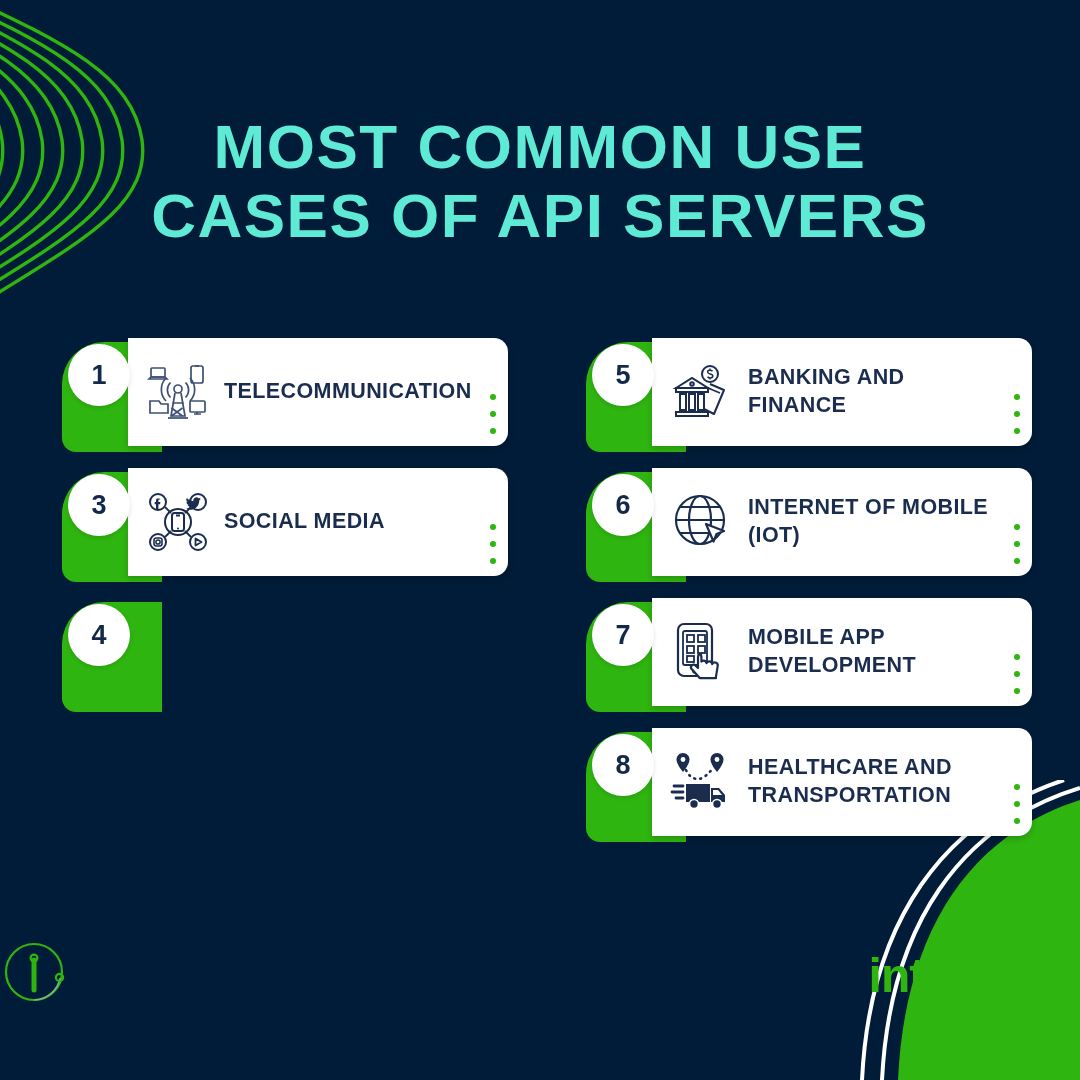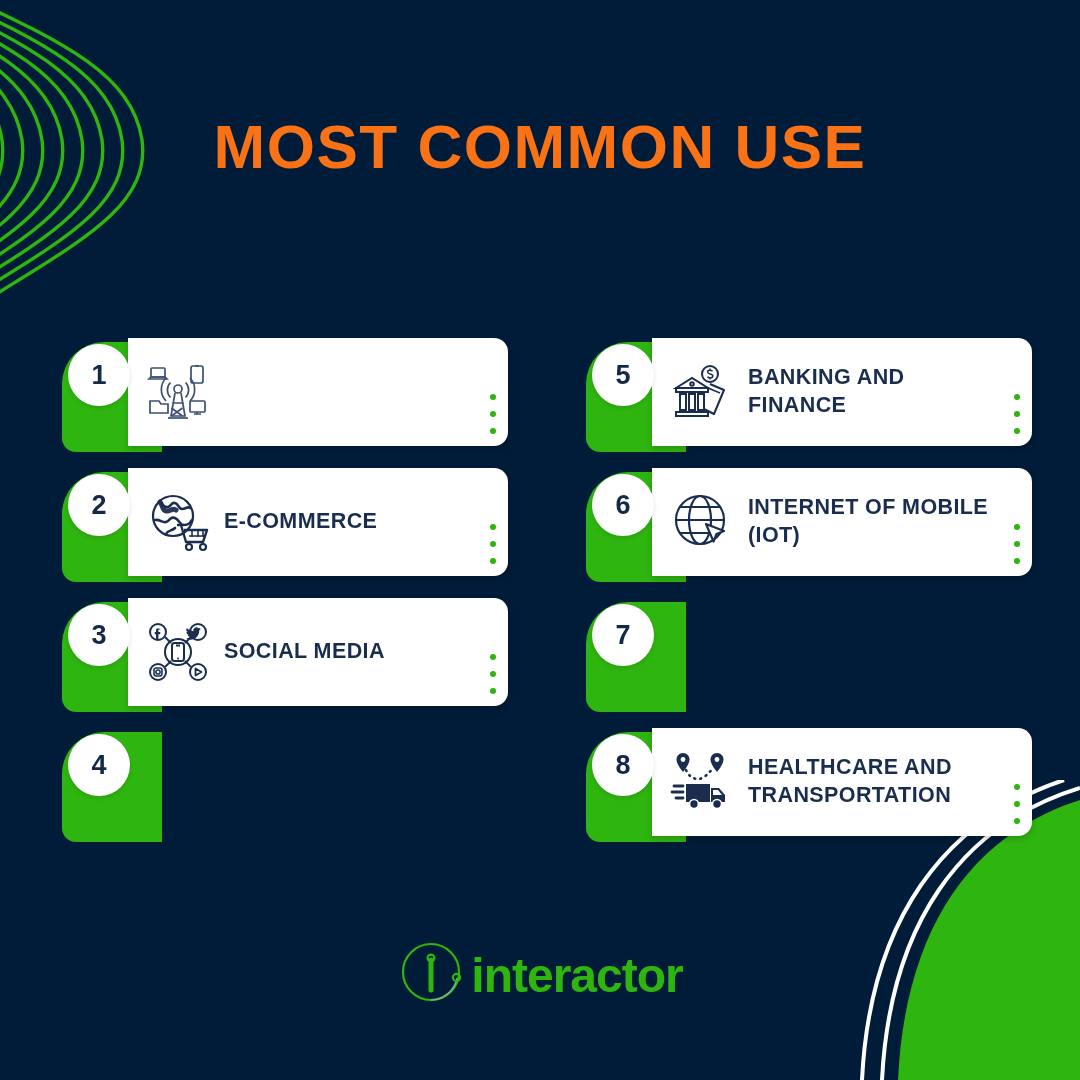--- a/index.html
+++ b/index.html
@@ -12,21 +12,21 @@
   }
   .deco { position:absolute; pointer-events:none; }
   #deco-topleft { top:-10px; left:-120px; }
   #deco-bottomright { bottom:0; right:0; }
 
   
   .title {
     position:absolute;
     top:112px; left:0; width:1080px;
     text-align:center;
-    color:#f97316;
+    color:#5eead4;
     font-weight:bold;
     font-size:62px;
     letter-spacing:1.5px;
     line-height:1.12;
   }
   .title .ln { display:block; white-space:nowrap; }
 
   
   .grid {
     position:absolute;
@@ -110,21 +110,21 @@
     display:block;
     width:6px; height:6px;
     border-radius:50%;
     background:#2fb510;
   }
 
   
   .footer {
     position:absolute;
     bottom:66px; left:0; width:1080px;
-    display:flex; align-items:center; justify-content:center; gap:0;
+    display:flex; align-items:center; justify-content:space-between; gap:0;
   }
   .logo-word {
     color:#2fb510;
     font-size:48px;
     font-weight:bold;
     letter-spacing:-1px;
   }
 </style>
 </head>
 <body>
@@ -144,20 +144,21 @@
 </svg>
 
 <svg class="deco" id="deco-bottomright" width="260" height="300" viewBox="0 0 260 300" fill="none">
   <path d="M260 20 C 150 55, 85 150, 78 300 L 260 300 Z" fill="#2fb510"></path>
   <path d="M260 8 C 140 45, 70 145, 62 300" stroke="#ffffff" stroke-width="4" fill="none"></path>
   <path d="M244 0 C 124 40, 50 140, 42 300" stroke="#ffffff" stroke-width="4" fill="none"></path>
 </svg>
 
 <div class="title">
   <span class="ln">MOST COMMON USE</span>
+  <span class="ln">CASES OF API SERVERS</span>
 </div>
 
 <div class="grid">
 
   <div class="col">
 
     <div class="card-wrap">
       <div class="tab"></div>
       <div class="card">
         <div class="card-icon">
@@ -170,52 +171,30 @@
               <path d="M48 54h7M51 52v2"></path>
             <path d="M4 41h9l2 3h7v9H4z"></path>
             <circle cx="32" cy="29" r="4"></circle>
             <path d="M24.5 22.5a10.6 10.6 0 000 15M39.5 22.5a10.6 10.6 0 010 15"></path>
             <path d="M20 18a16.5 16.5 0 000 23M44 18a16.5 16.5 0 010 23"></path>
             <path d="M29 33l-4 23h14l-4-23"></path>
               <path d="M26.5 43h11M25.5 48l11 8M36.5 48l-11 8"></path>
             <path d="M22 58h20"></path>
           </svg>
         </div>
+        <div class="card-label">TELECOMMUNICATION</div>
         <div class="dots">
             <i></i>
             <i></i>
             <i></i>
           </div>
       </div>
       <div class="badge">1</div>
     </div>
 
-    <div class="card-wrap">
-      <div class="tab"></div>
-      <div class="card">
-        <div class="card-icon">
-          <svg width="64" height="64" viewBox="0 0 64 64" fill="none">
-            <circle cx="27" cy="26" r="20" fill="none" stroke="#1b2d4f" stroke-width="2.2"></circle>
-            <path d="M13 13c4 1 5 5 9 4s3-5 7-4 3 6 7 6 5-3 8-1M9 30c5-1 7 3 11 2s4-6 9-4 4 7 9 7 6-2 8-5M20 44c2-4 6-3 9-6" stroke="#1b2d4f" stroke-width="2.6" fill="none" stroke-linecap="round"></path>
-            <path d="M14 12c3 3 2 8 6 9s7-4 10-1" stroke="#1b2d4f" stroke-width="5" fill="none" stroke-linecap="round" opacity=".95"></path>
-            <path d="M31 35h4l5 17h17l4-12H38" stroke="#1b2d4f" stroke-width="2.4" fill="none" stroke-linejoin="round"></path>
-            <path d="M41 40h20M43 46h17M46 40v7M52 40v7M57 40v7" stroke="#1b2d4f" stroke-width="1.6"></path>
-            <circle cx="43" cy="57" r="3" fill="none" stroke="#1b2d4f" stroke-width="2.2"></circle>
-            <circle cx="57" cy="57" r="3" fill="none" stroke="#1b2d4f" stroke-width="2.2"></circle>
-          </svg>
-        </div>
-        <div class="card-label">E-COMMERCE</div>
-        <div class="dots">
-            <i></i>
-            <i></i>
-            <i></i>
-          </div>
-      </div>
-      <div class="badge">2</div>
-    </div>
 
     <div class="card-wrap">
       <div class="tab"></div>
       <div class="card">
         <div class="card-icon">
           <svg width="64" height="64" viewBox="0 0 64 64" fill="none" stroke="#1b2d4f" stroke-width="2">
             <circle cx="32" cy="32" r="13"></circle>
             <rect x="26" y="23" width="12" height="18" rx="2.5"></rect>
             <path d="M30 25.5h4"></path>
               <circle cx="32" cy="38.5" r="1" fill="#1b2d4f" stroke="none"></circle>
@@ -293,20 +272,42 @@
             <i></i>
             <i></i>
             <i></i>
           </div>
       </div>
       <div class="badge">6</div>
     </div>
 
     <div class="card-wrap">
       <div class="tab"></div>
+      <div class="card">
+        <div class="card-icon">
+          <svg width="64" height="64" viewBox="0 0 64 64" fill="none" stroke="#1b2d4f" stroke-width="2.2">
+            <rect x="8" y="4" width="34" height="52" rx="6"></rect>
+            <rect x="13" y="11" width="24" height="34" rx="2" stroke-width="1.8"></rect>
+            <rect x="17" y="15" width="7" height="7" stroke-width="1.8"></rect>
+            <rect x="28" y="15" width="7" height="7" stroke-width="1.8"></rect>
+            <rect x="17" y="26" width="7" height="7" stroke-width="1.8"></rect>
+            <rect x="28" y="26" width="7" height="7" stroke-width="1.8"></rect>
+            <rect x="17" y="36" width="7" height="6" stroke-width="1.8"></rect>
+            <circle cx="25" cy="50.5" r="2"></circle>
+            <path d="M31 34c-1.8 0-3 1.3-3 3v11l-2.5-2.5c-1.2-1.2-3-1-4 .2-.8 1-.7 2.4.2 3.4l8 9h16l2-12c.3-1.8-.8-3.3-2.4-3.6-1.4-.2-2.6.5-3.1 1.7-.1-1.7-1.3-2.9-2.9-2.9-1.3 0-2.3.7-2.8 1.8-.3-1.5-1.4-2.5-2.9-2.5-.9 0-1.7.4-2.2 1V37c0-1.7-1.2-3-3-3z" fill="#ffffff" stroke-linejoin="round"></path>
+            <path d="M31 58h16" stroke-width="2"></path>
+          </svg>
+        </div>
+        <div class="card-label">MOBILE APP DEVELOPMENT</div>
+        <div class="dots">
+            <i></i>
+            <i></i>
+            <i></i>
+          </div>
+      </div>
       <div class="badge">7</div>
     </div>
 
     <div class="card-wrap">
       <div class="tab"></div>
       <div class="card">
         <div class="card-icon">
           <svg width="64" height="64" viewBox="0 0 64 64" fill="none">
             <path d="M13 3c-3.6 0-6.5 2.9-6.5 6.5C6.5 14.5 13 22 13 22s6.5-7.5 6.5-12.5C19.5 5.9 16.6 3 13 3z" fill="#1b2d4f"></path>
             <circle cx="13" cy="9.5" r="2.4" fill="#ffffff"></circle>

